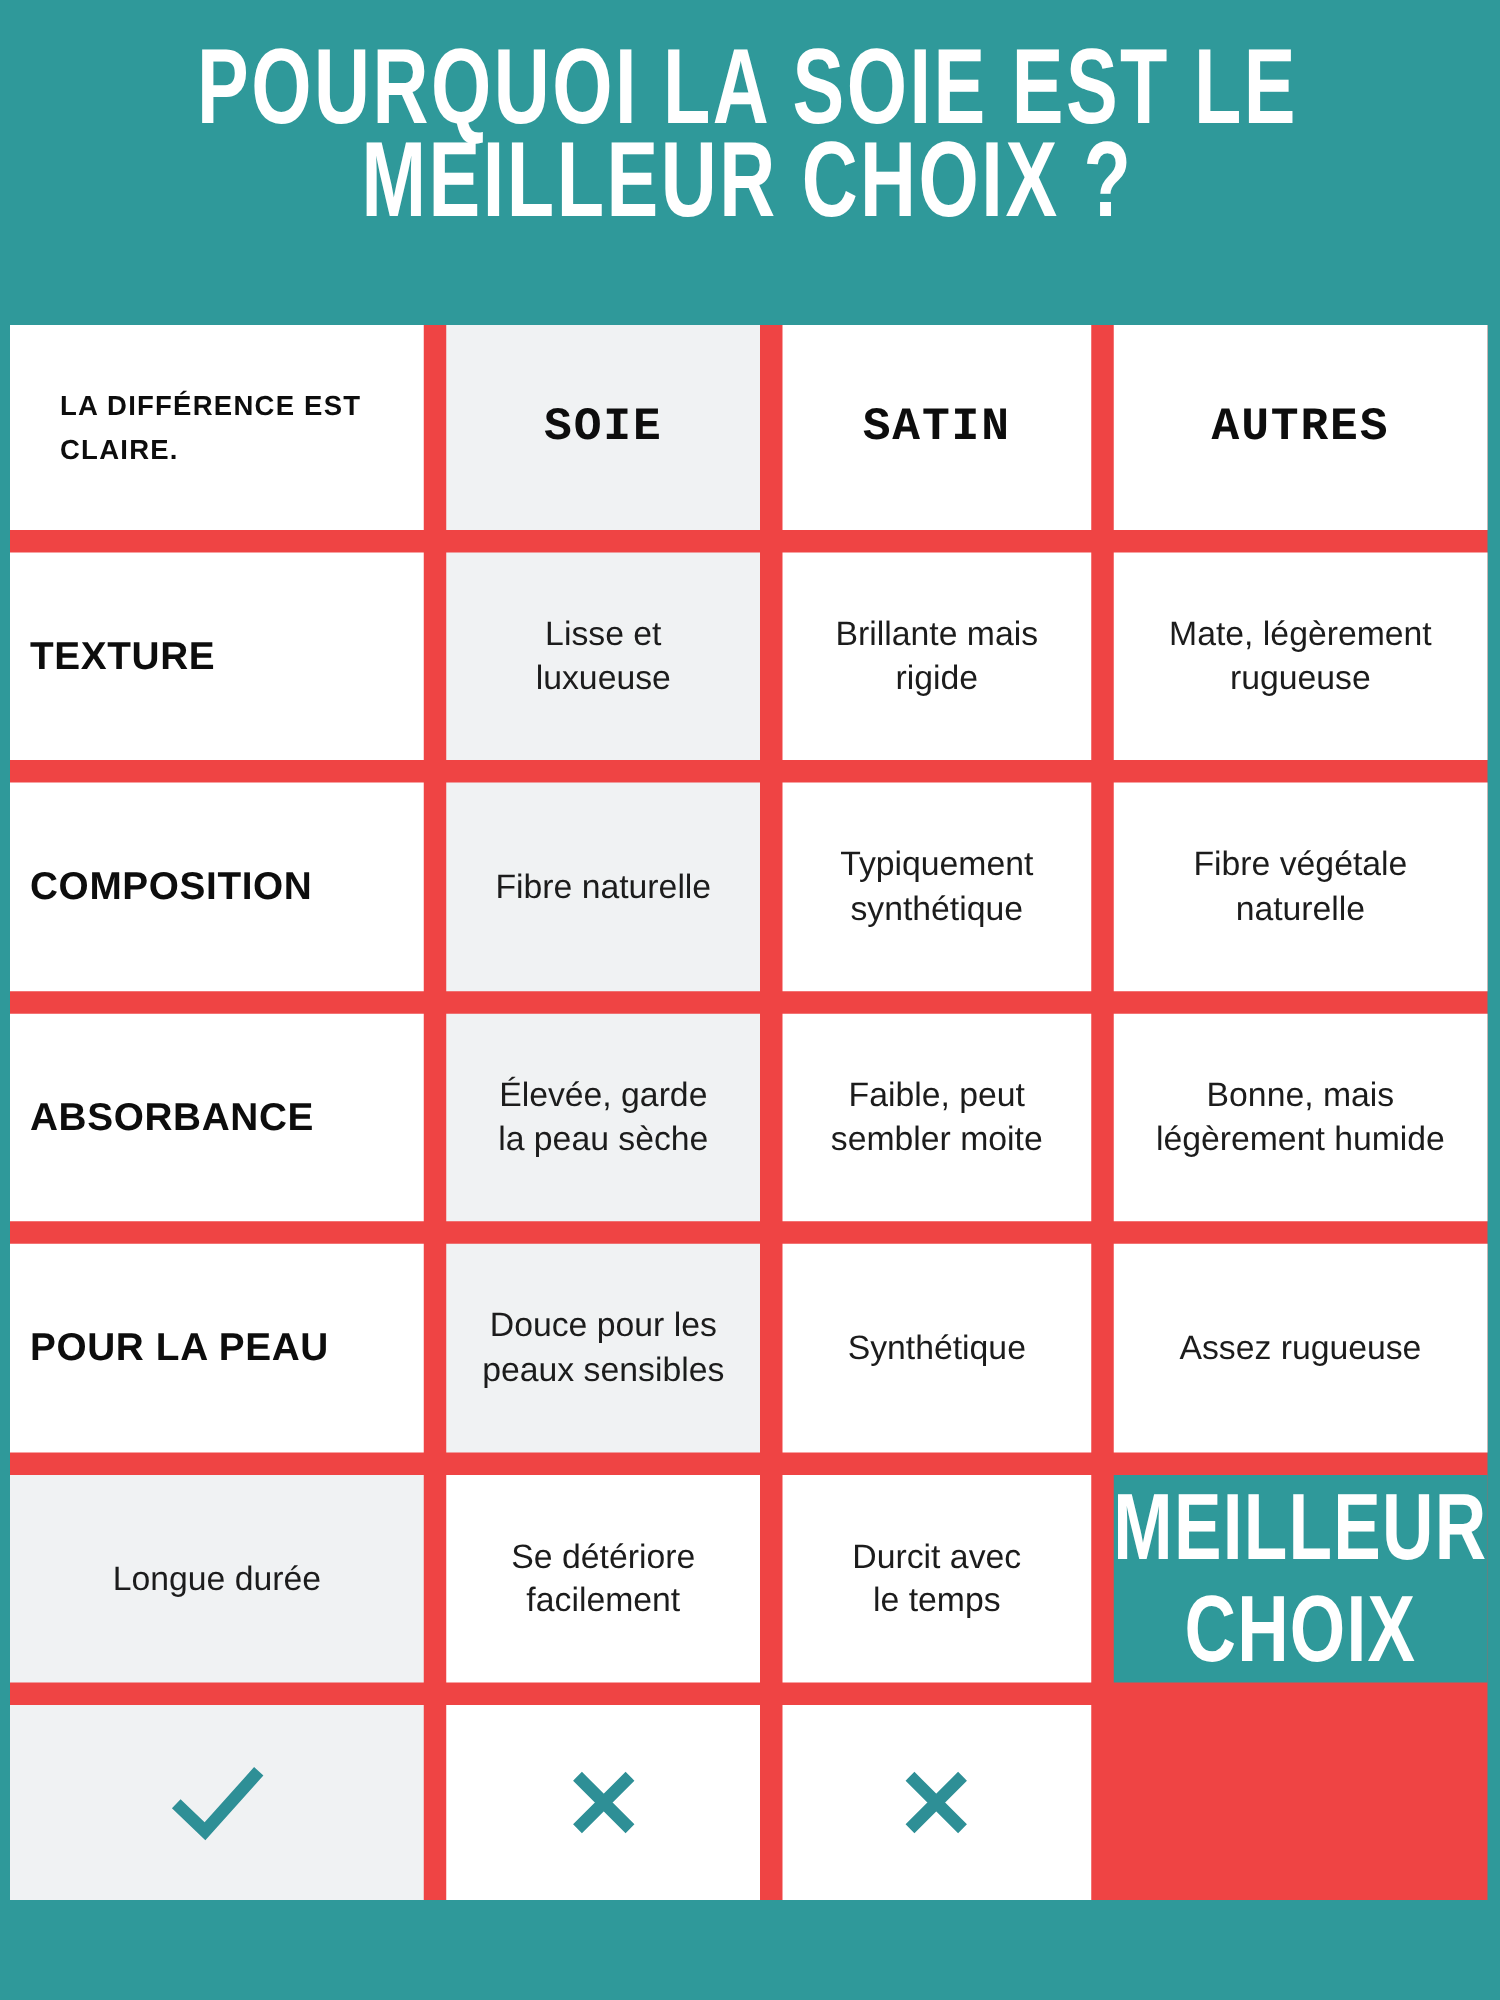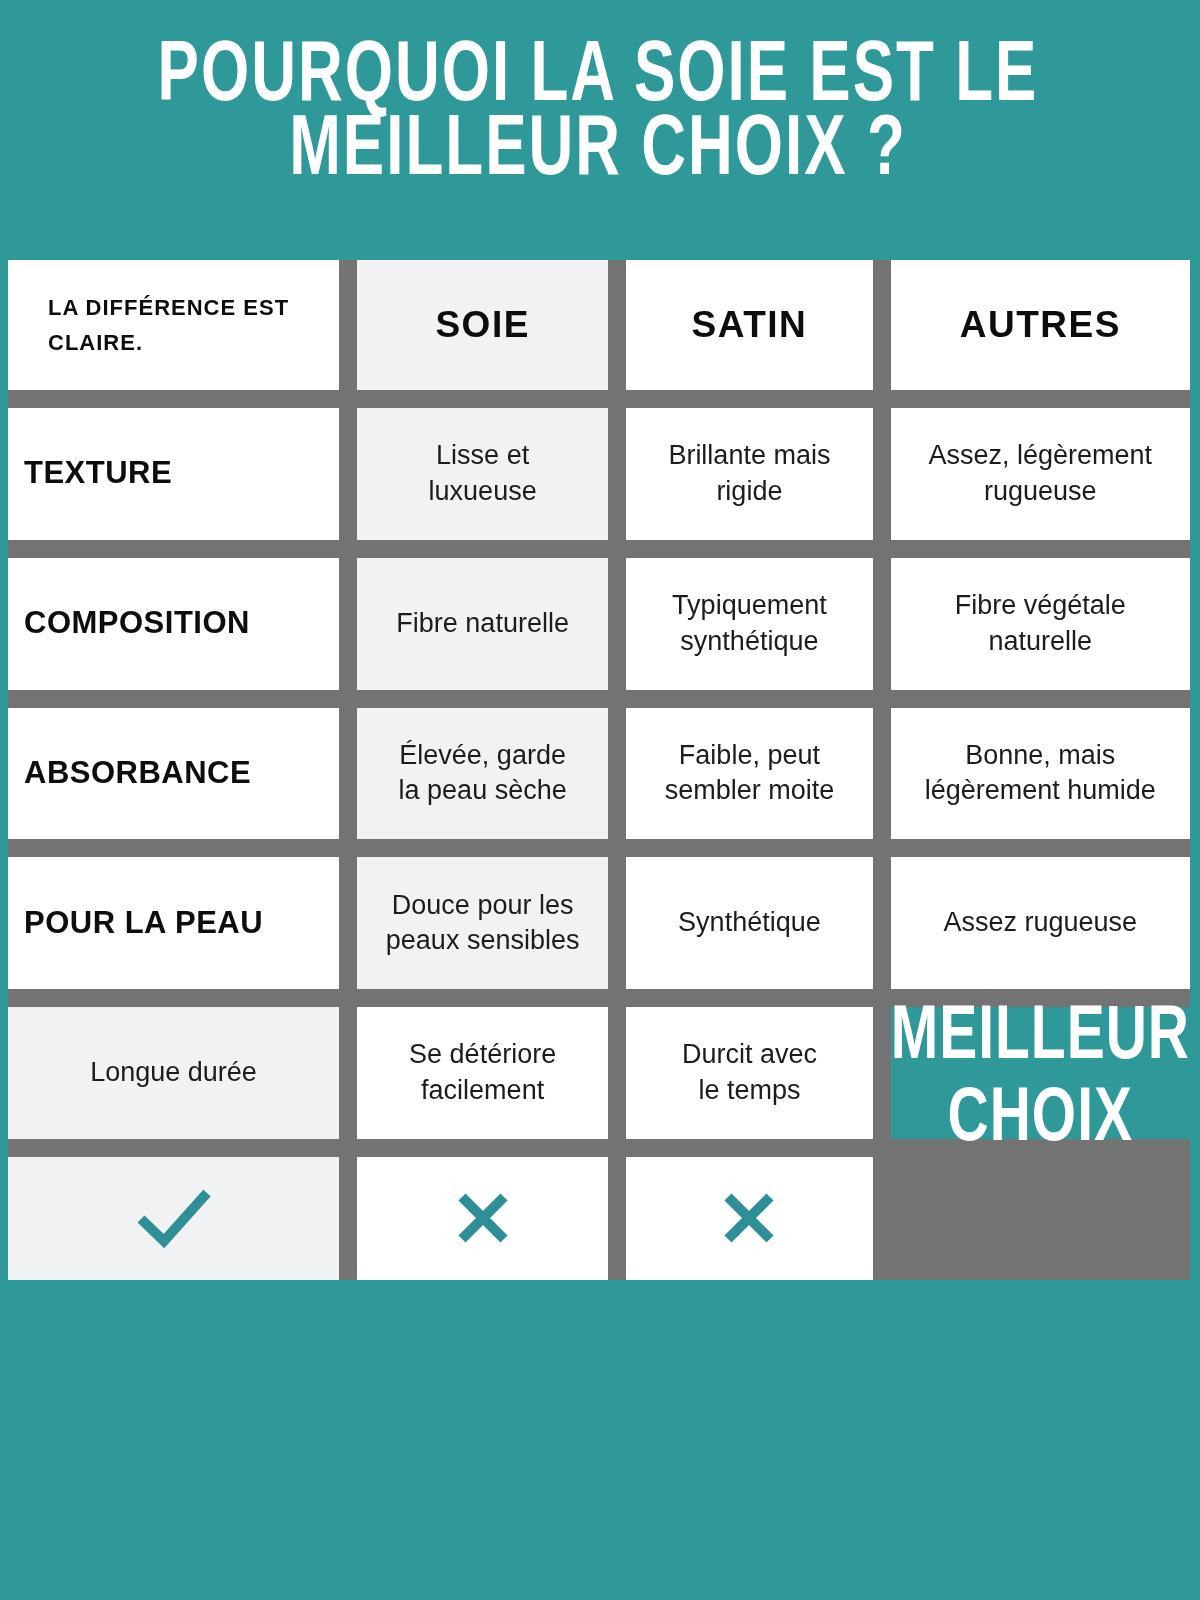--- a/index.html
+++ b/index.html
@@ -15,44 +15,44 @@
   }
   .title-line{
     display:inline-block;
     font-weight:bold;font-size:62px;letter-spacing:2px;
     line-height:74px;
     transform:scaleY(1.38);transform-origin:center;
     white-space:nowrap;
   }
   
   .table{
-    position:absolute;left:8px;top:260px;width:1182px;height:1020px;
+    position:absolute;left:8px;top:260px;width:1182px;height:1260px;
     display:grid;
     grid-template-columns:360fr 273fr 268fr 275fr;
     grid-template-rows:188fr 190fr 191fr 190fr 191fr 190fr 178fr;
     gap:18px;
-    background:#737373; 
+    background:#ef4444; 
   }
   .cell{
     background:#FFFFFF;
     display:flex;align-items:center;justify-content:center;
     text-align:center;
     color:#1C1C1C;font-size:27px;line-height:1.32;
     white-space:pre-line;
   }
   .cell.gray{background:#F0F2F3;}
   .corner-cell{
     justify-content:flex-start;text-align:left;
     padding:0 30px 0 40px;
     font-size:22px;font-weight:bold;letter-spacing:1px;
     line-height:1.6;color:#0D0D0D;
   }
   .col-head{
     font-weight:bold;font-size:37px;letter-spacing:1.5px;
-    color:#0D0D0D;white-space:nowrap;
+    color:#0D0D0D;white-space:nowrap;font-family:Liberation Mono, monospace;
   }
   .row-label{
     justify-content:flex-start;text-align:left;
     padding-left:16px;
     font-weight:bold;font-size:31px;letter-spacing:0.5px;
     color:#0D0D0D;white-space:nowrap;
   }
   .footer-label{
     background:#2F999A;color:#FFFFFF;
   }
@@ -78,21 +78,21 @@
 CLAIRE.</div>
   <div class="cell gray col-head">SOIE</div>
   <div class="cell col-head">SATIN</div>
   <div class="cell col-head">AUTRES</div>
 
   <div class="cell row-label">TEXTURE</div>
   <div class="cell gray">Lisse et
 luxueuse</div>
   <div class="cell">Brillante mais
 rigide</div>
-  <div class="cell">Assez, légèrement
+  <div class="cell">Mate, légèrement
 rugueuse</div>
 
   <div class="cell row-label">COMPOSITION</div>
   <div class="cell gray">Fibre naturelle</div>
   <div class="cell">Typiquement
 synthétique</div>
   <div class="cell">Fibre végétale
 naturelle</div>
 
   <div class="cell row-label">ABSORBANCE</div>

